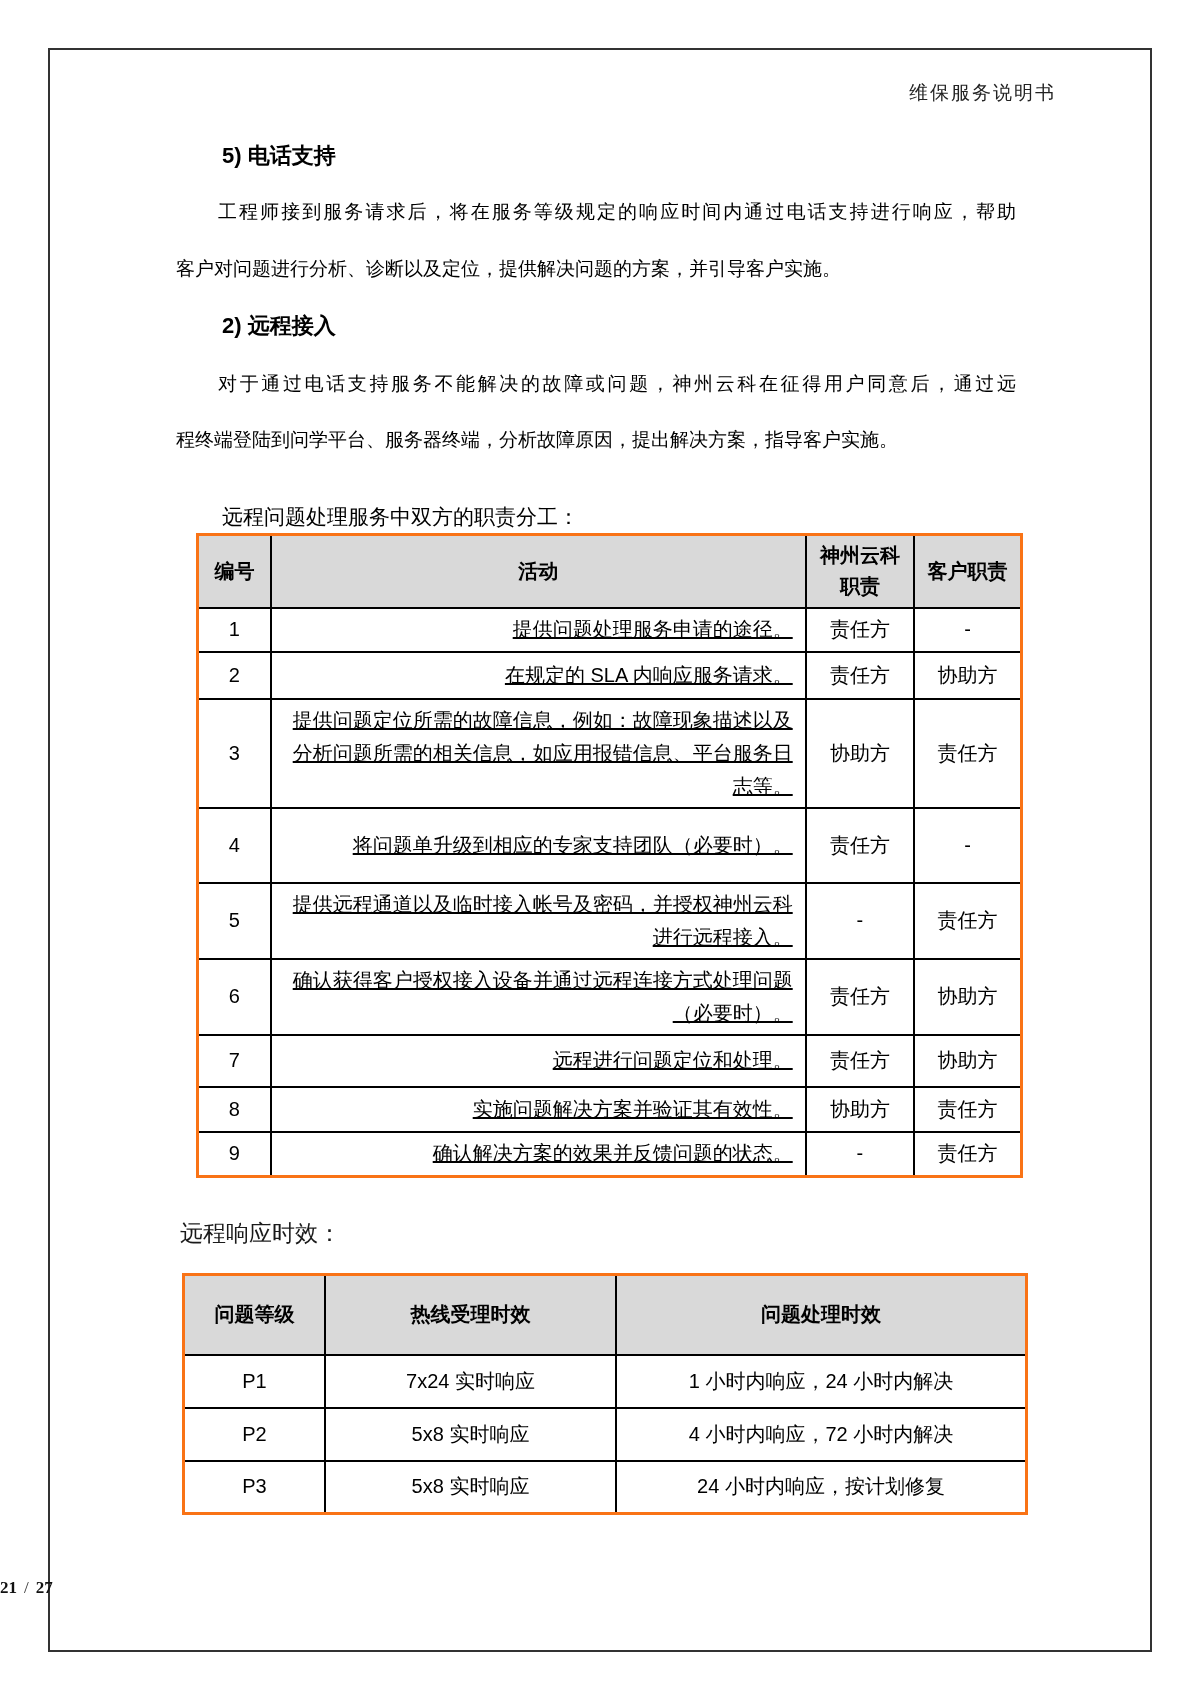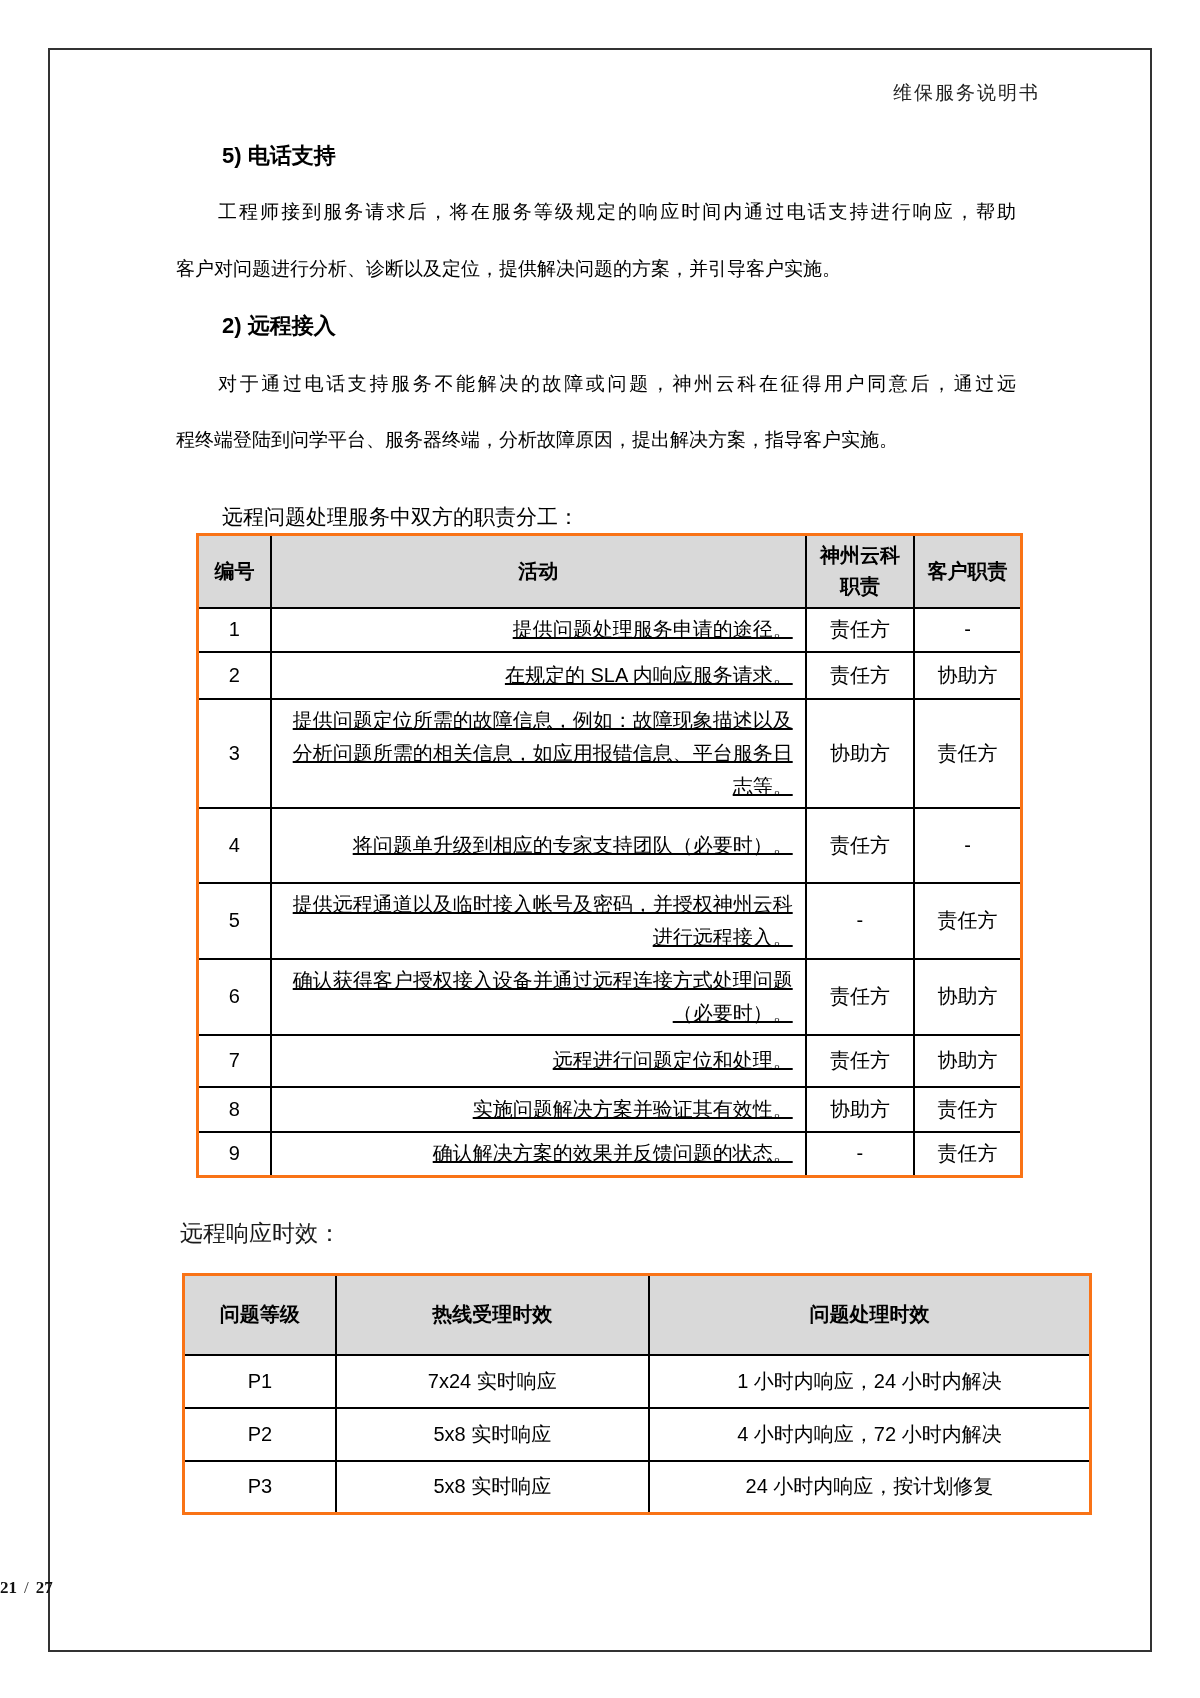--- a/index.html
+++ b/index.html
@@ -14,21 +14,21 @@
   }
   .page-border {
     position: absolute;
     left: 48px; top: 48px; right: 48px; bottom: 46px;
     border: 2px solid #333333;
     pointer-events: none;
   }
   .abs { position: absolute; }
 
   .doc-header {
-    top: 80px; left: 0; right: 160px;
+    top: 80px; left: 0; right: 144px;
     text-align: right;
     font-family: Liberation Sans, sans-serif;
     font-size: 19px;
     color: #222222;
     letter-spacing: 2px;
   }
 
   .sec-heading {
     left: 222px;
     font-size: 22px;
@@ -76,21 +76,21 @@
     font-weight: bold;
     line-height: 1.55;
   }
   table.doc-table td.cell-activity {
     text-align: right;
     padding: 4px 12px;
     line-height: 33px;
     text-decoration: underline;
   }
   #resp-table { width: 827px; }
-  #sla-table  { width: 910px; }
+  #sla-table  { width: 846px; }
 
   .page-footer {
     top: 1578px; left: 0; width: 100%;
     text-align: left;
     font-family: "Liberation Serif", serif;
     font-size: 17px;
     color: #111111;
   }
   .page-footer .num { font-weight: bold; }
   .page-footer .sep { font-weight: normal; margin: 0 7px; color: #333; }

